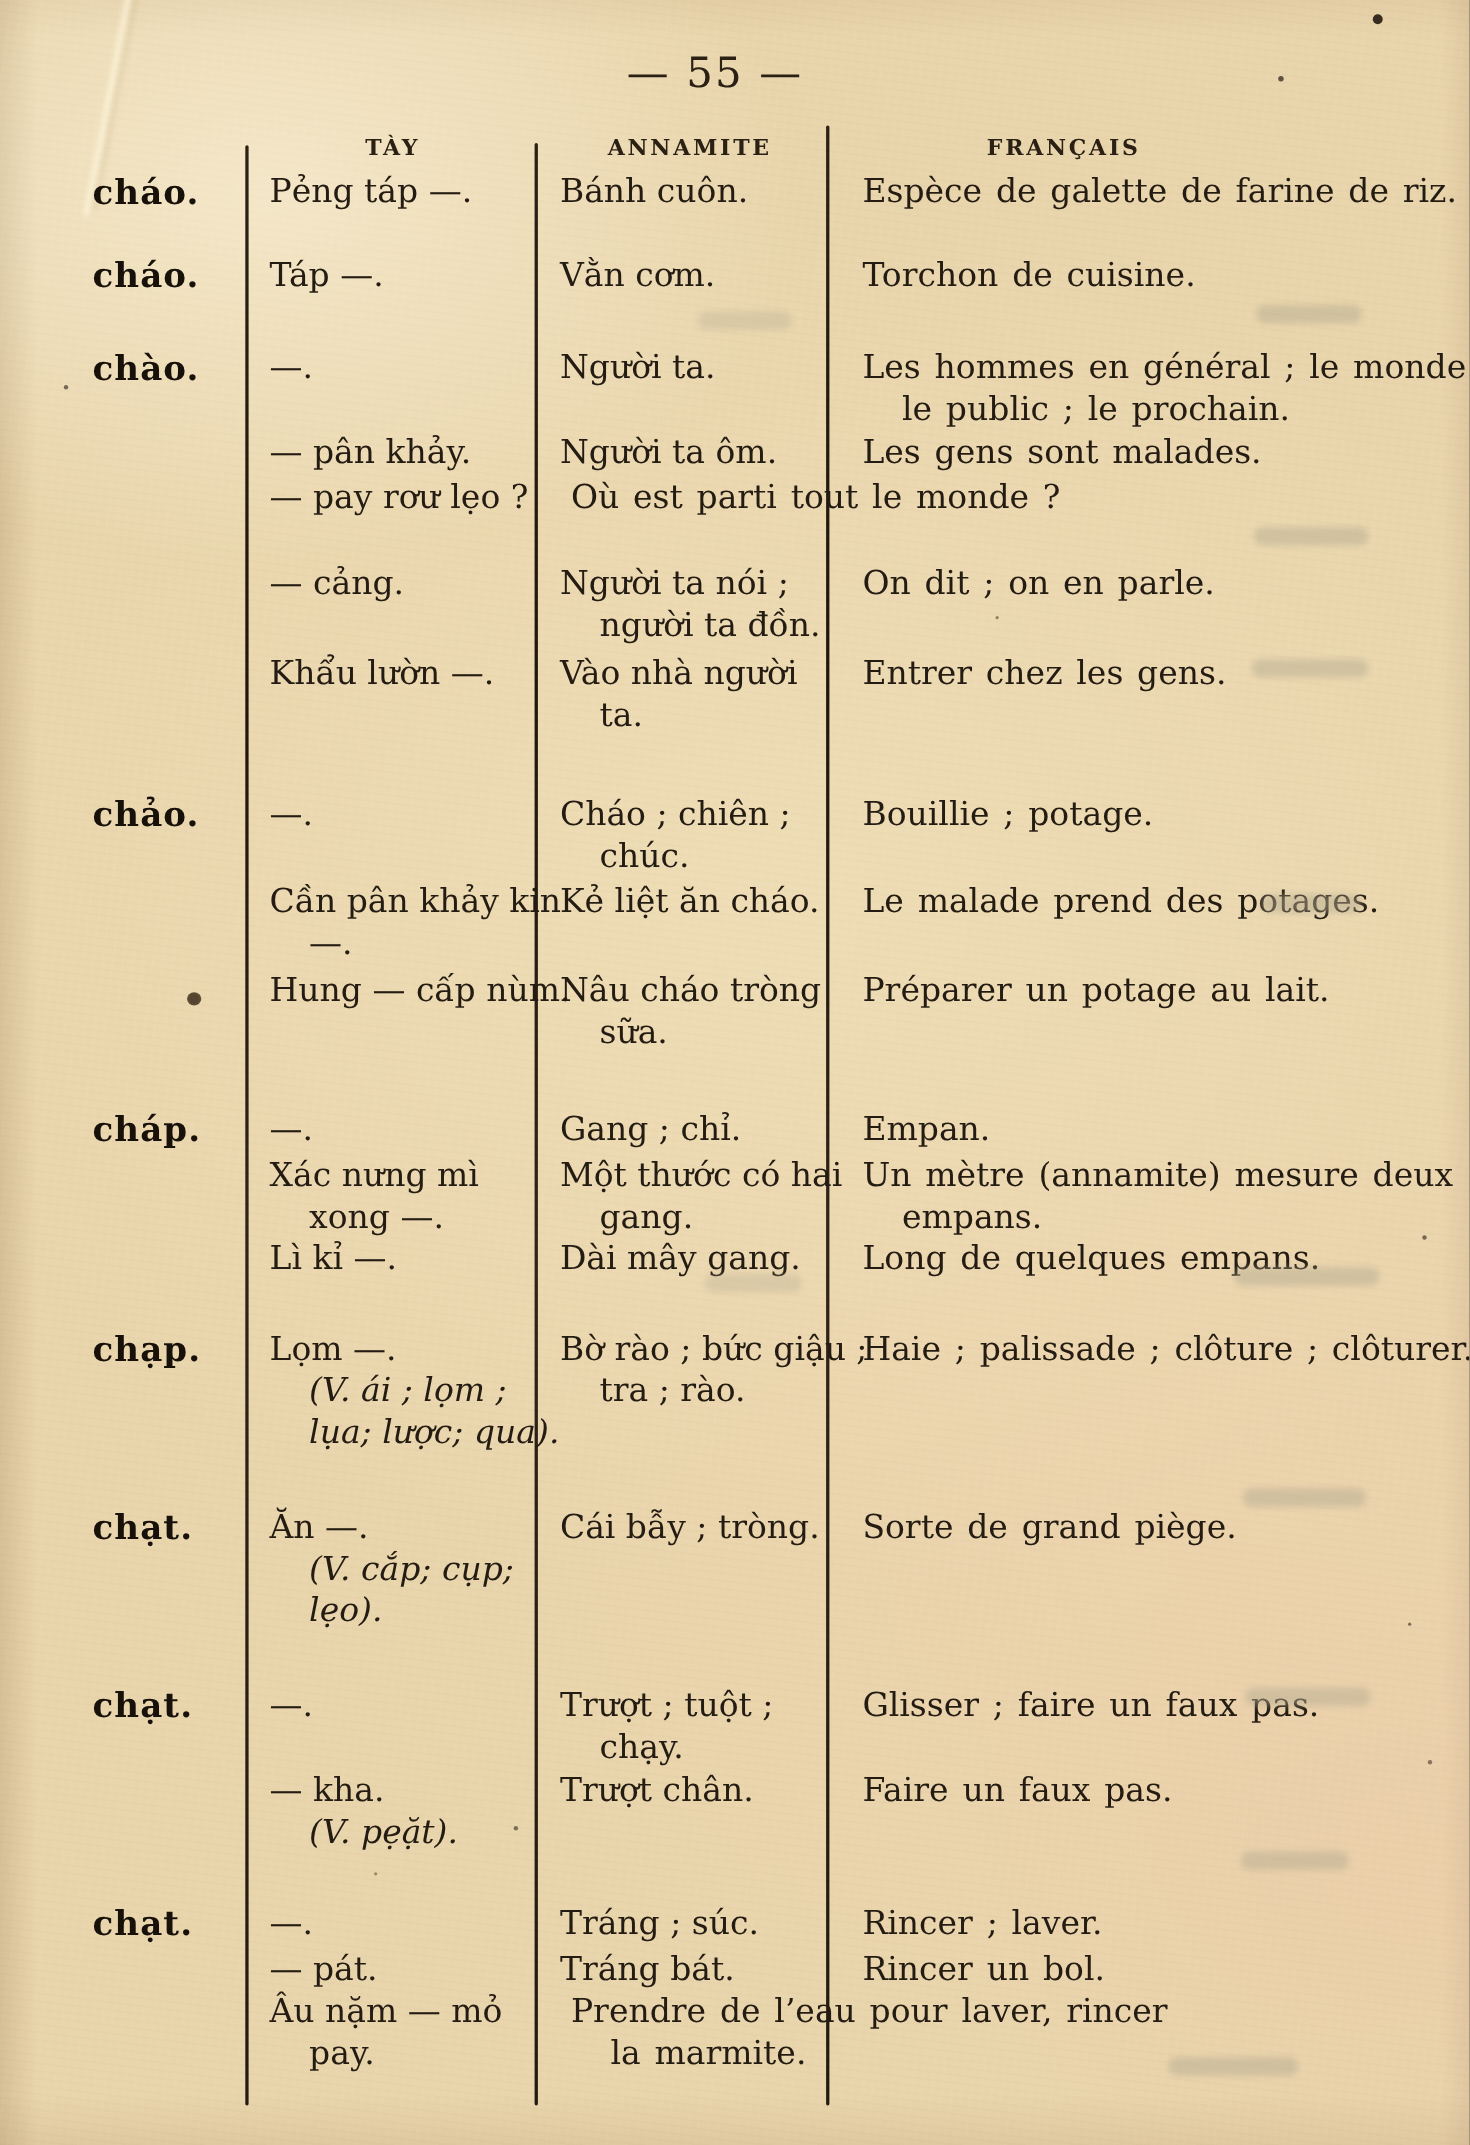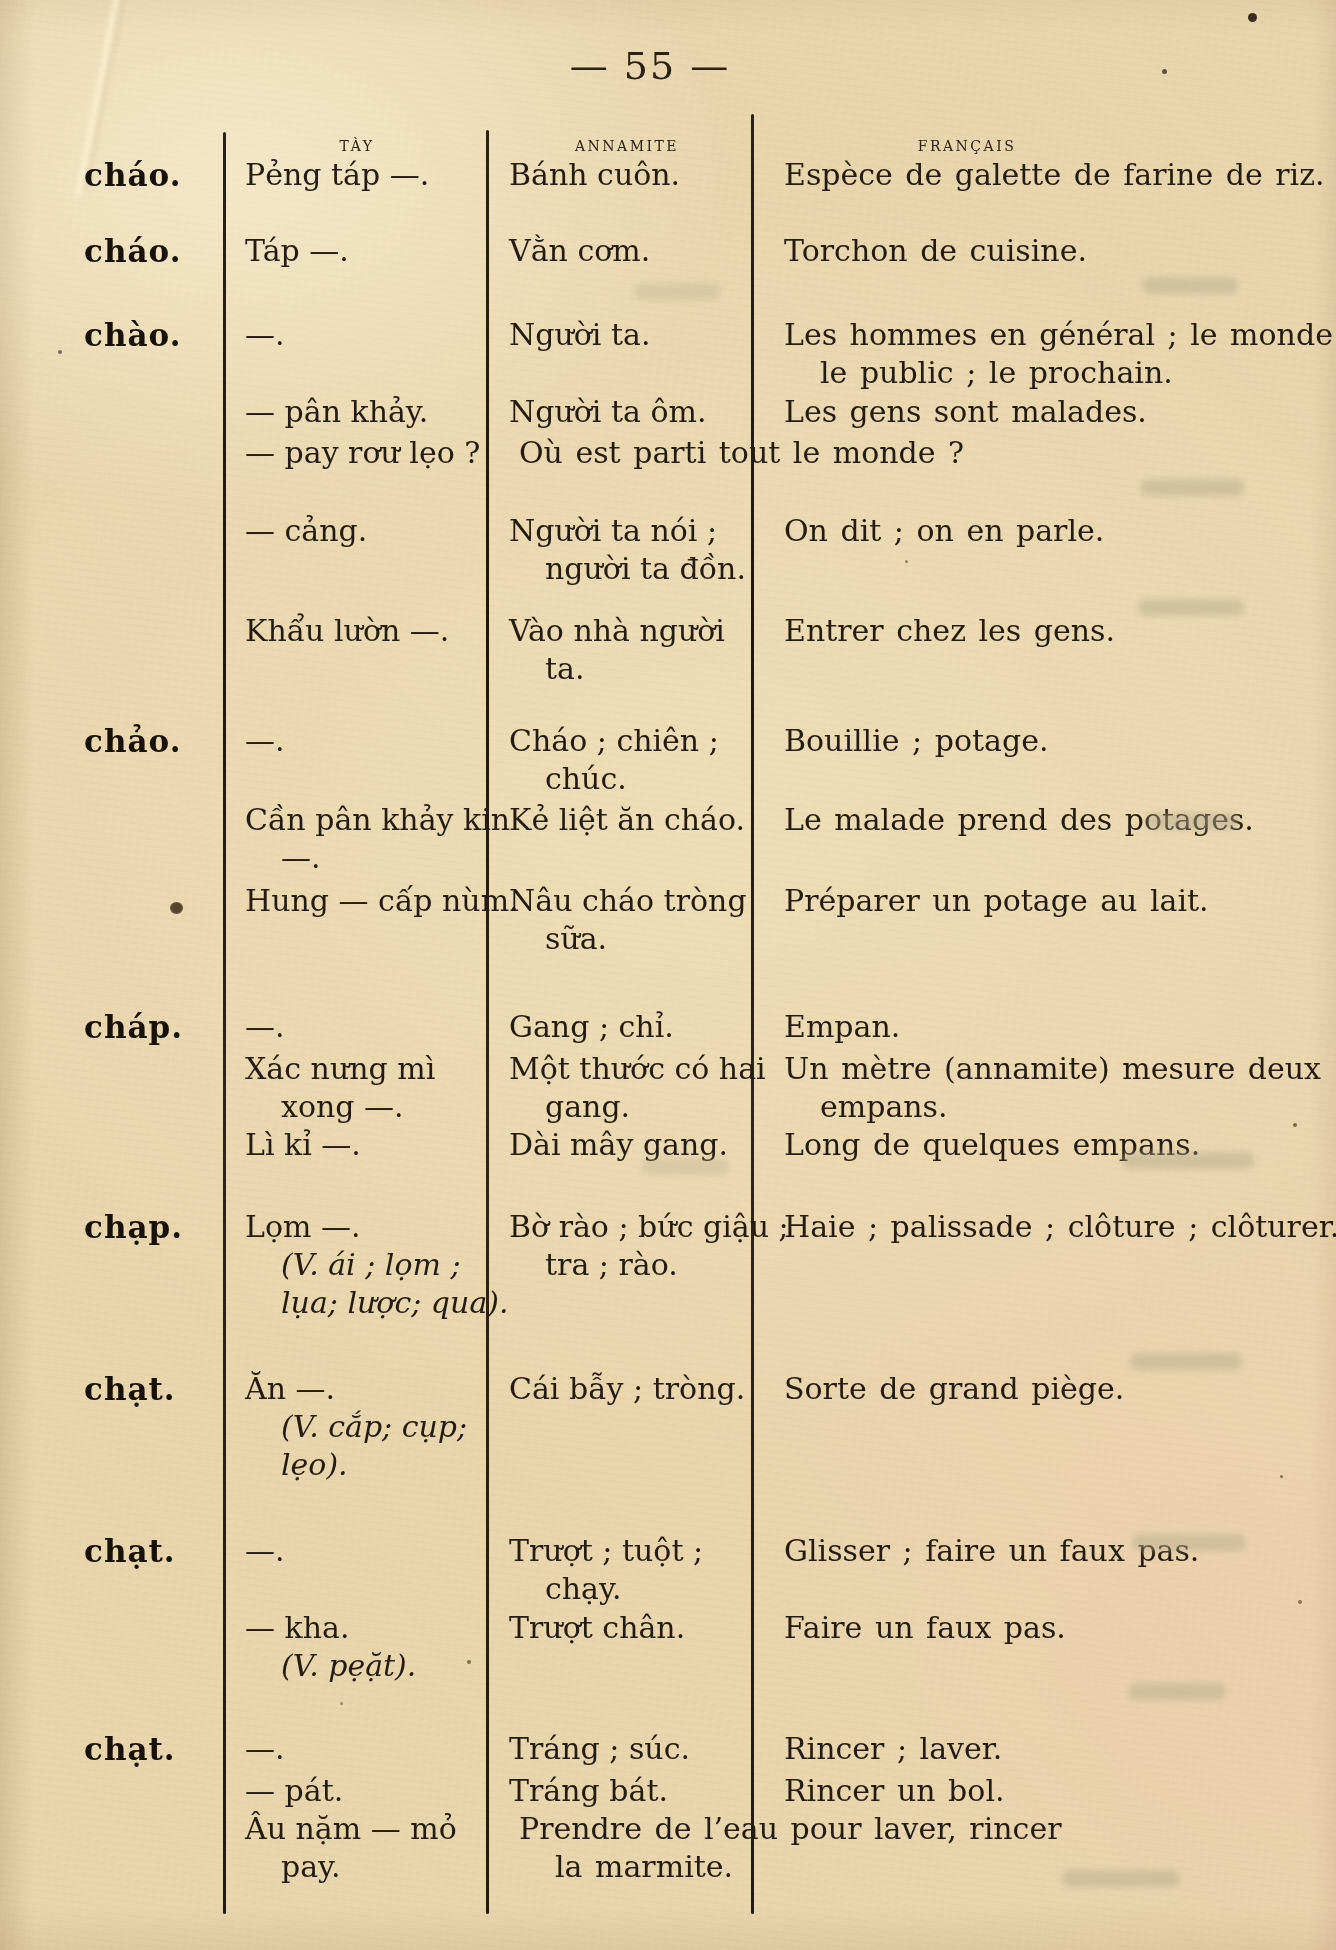--- a/index.html
+++ b/index.html
@@ -18,22 +18,22 @@
       linear-gradient(90deg, rgba(138,106,66,.20), transparent 34px),
       linear-gradient(270deg, rgba(158,118,88,.14), transparent 26px),
       linear-gradient(0deg, rgba(148,112,76,.12), transparent 46px),
       linear-gradient(180deg, rgba(148,112,76,.08), transparent 34px);
   }
   .page-num{
     position:absolute;top:44px;left:0;width:1300px;text-align:center;
     font-size:38px;letter-spacing:2px;color:#2a2013;
   }
   .colhead{
-    position:absolute;top:138px;transform:translateX(-50%);
-    font-size:14px;font-weight:normal;letter-spacing:2.5px;color:#2a2013;
+    position:absolute;top:122px;transform:translateX(-50%);
+    font-size:20px;font-weight:bold;letter-spacing:2.5px;color:#2a2013;
   }
   .colhead.tay{left:357px;}
   .colhead.ann{left:627px;}
   .colhead.fr{left:967px;}
   .vrule{
     position:absolute;width:3px;border-radius:2px;
     background:linear-gradient(180deg,#2b2115 0%,#1f170d 28%,#2e2417 55%,#241b10 100%);
   }
   .vrule.r1{left:223px;top:132px;height:1782px;}
   .vrule.r2{left:486px;top:130px;height:1784px;}
@@ -144,21 +144,21 @@
           <div class="line">— cảng.</div>
         </div>
         <div class="cell ann">
           <div class="line">Người ta nói ;</div>
           <div class="line cont">người ta đồn.</div>
         </div>
         <div class="cell fr">
           <div class="line">On dit ; on en parle.</div>
         </div>
       </div>
-      <div class="row" style="top: 612px;">
+      <div class="row" style="top: 594px;">
         <div class="cell head"></div>
         <div class="cell tay">
           <div class="line">Khẩu lườn —.</div>
         </div>
         <div class="cell ann">
           <div class="line">Vào nhà người</div>
           <div class="line cont">ta.</div>
         </div>
         <div class="cell fr">
           <div class="line">Entrer chez les gens.</div>

